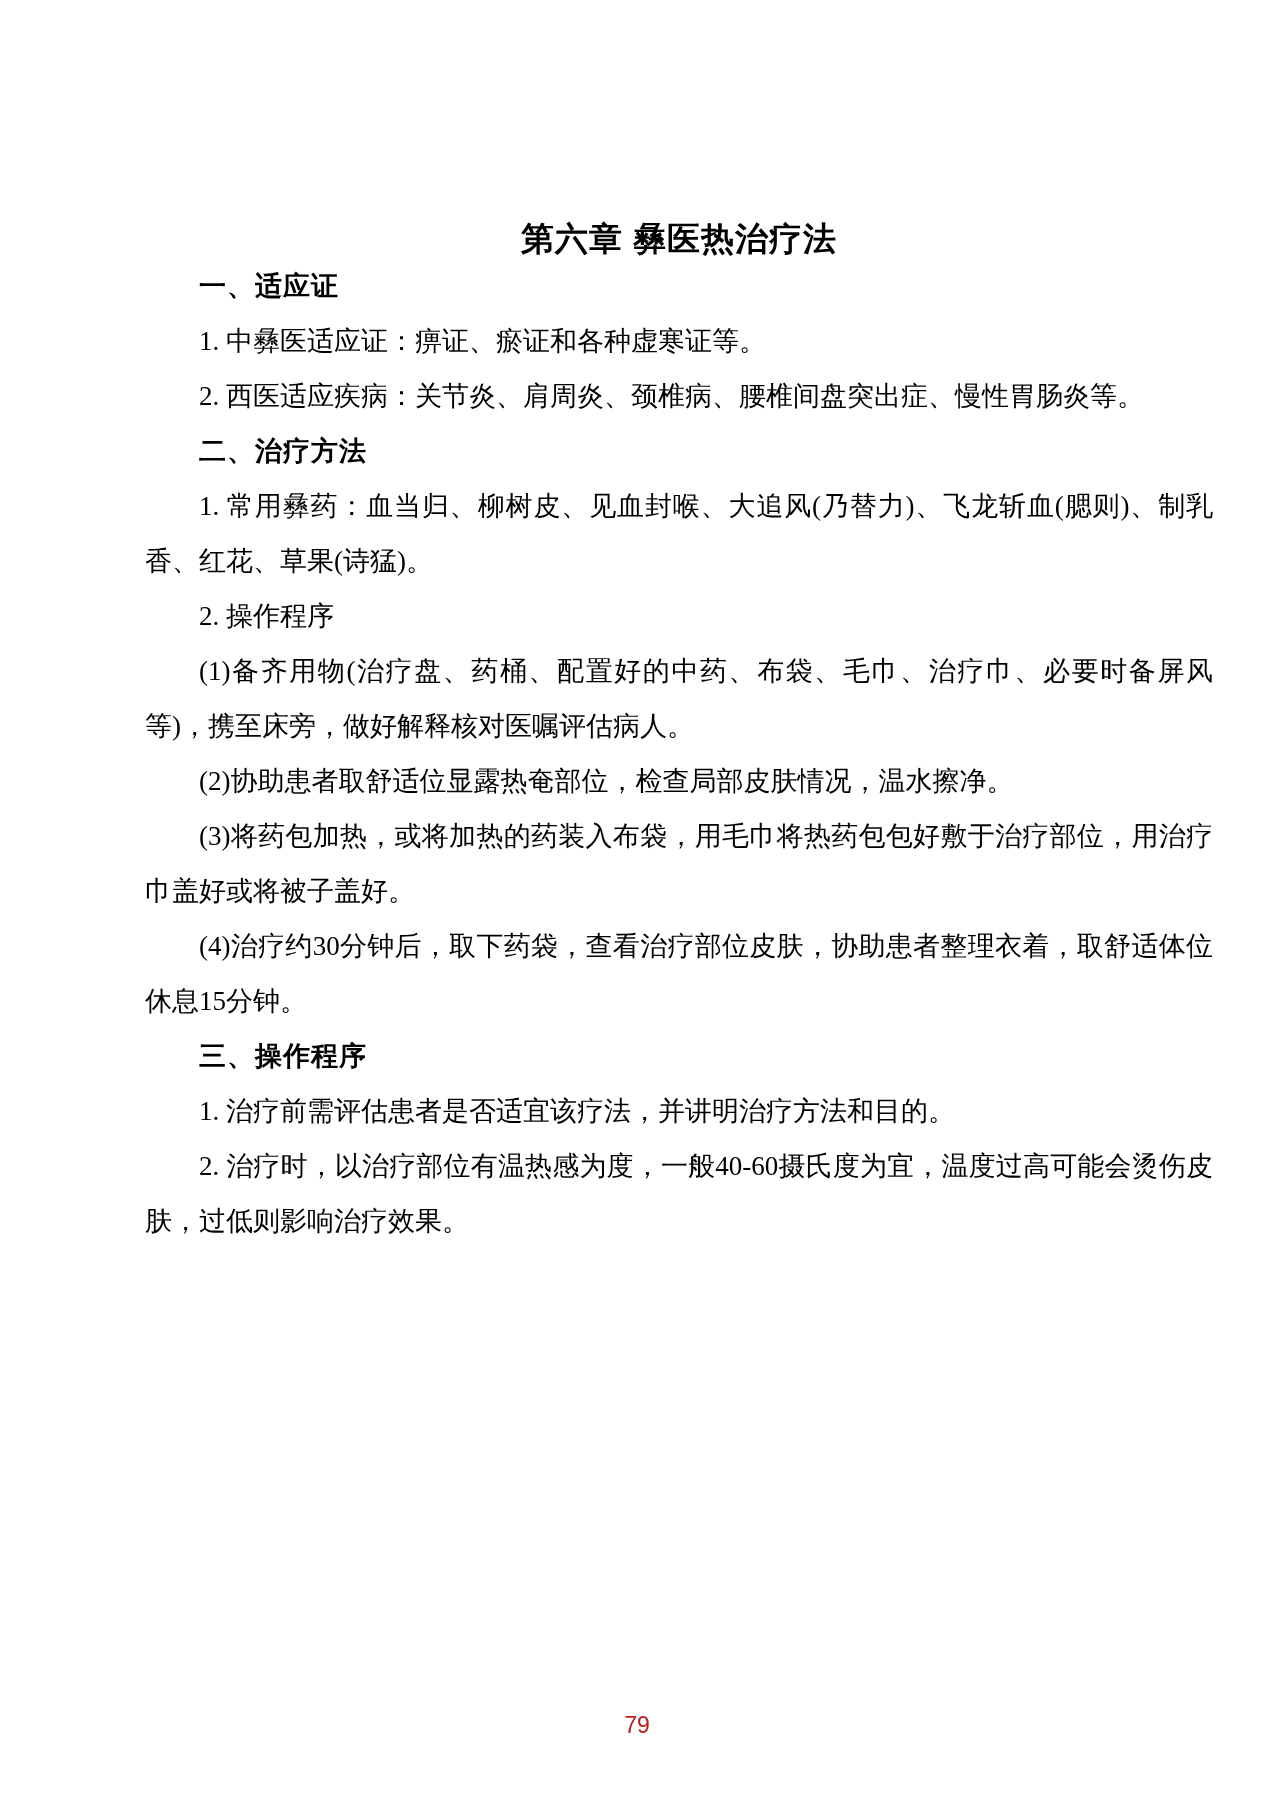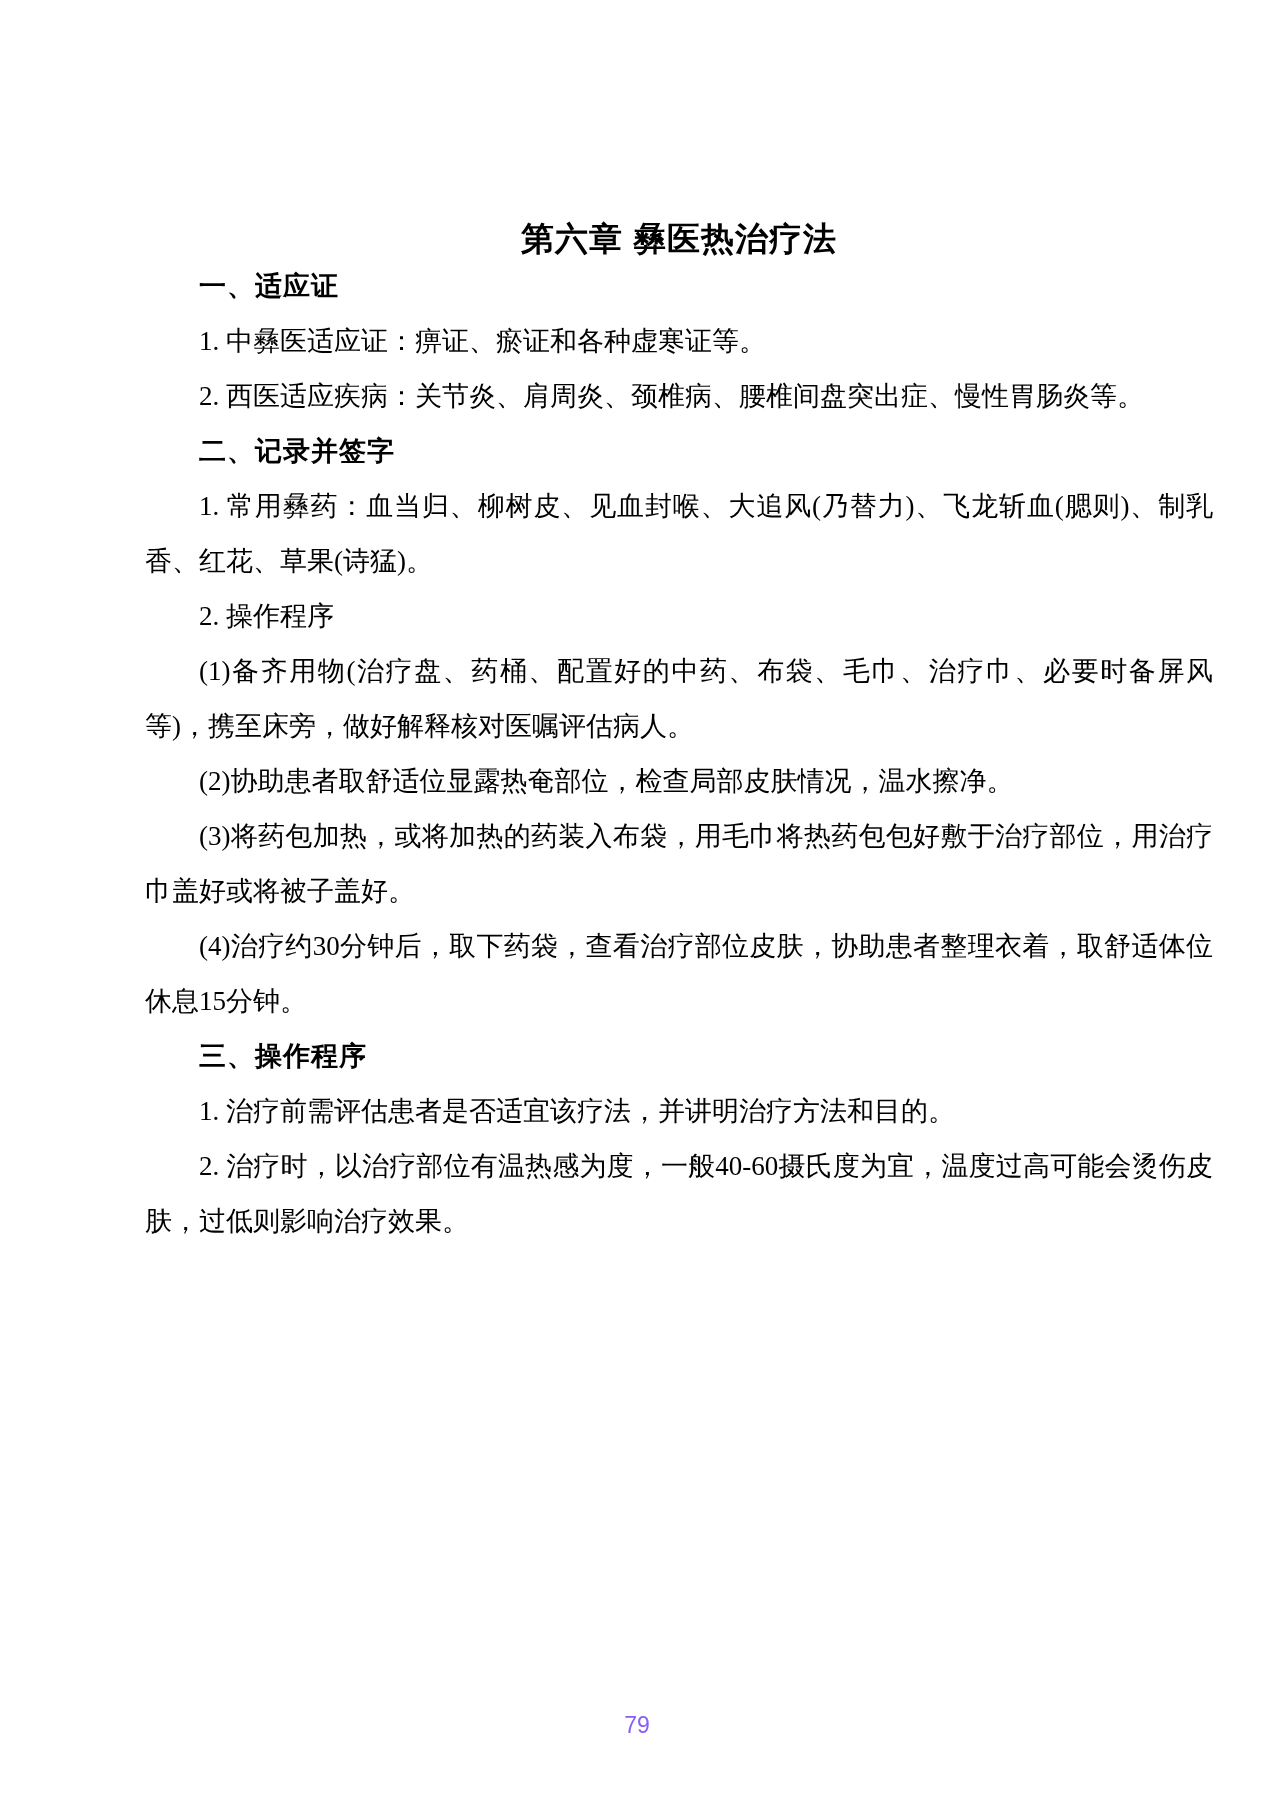--- a/index.html
+++ b/index.html
@@ -57,37 +57,37 @@
     letter-spacing: 1px;
   }
   .page-number {
     position: absolute;
     left: 0;
     right: 0;
     bottom: 78px;
     text-align: center;
     font-family: "Liberation Sans", "DejaVu Sans", sans-serif;
     font-size: 23px;
-    color: #8b5cf6;
+    color: #b91c1c;
   }
 </style>
 </head>
 <body>
 
 <div class="page">
 
   <h1 class="chapter-title">第六章 彝医热治疗法</h1>
 
 
 
   <h3 class="sub-heading">一、适应证</h3>
   <p class="body-text">1. 中彝医适应证：痹证、瘀证和各种虚寒证等。</p>
   <p class="body-text">2. 西医适应疾病：关节炎、肩周炎、颈椎病、腰椎间盘突出症、慢性胃肠炎等。</p>
 
-  <h3 class="sub-heading">二、记录并签字</h3>
+  <h3 class="sub-heading">二、治疗方法</h3>
   <p class="body-text">1. 常用彝药：血当归、柳树皮、见血封喉、大追风(乃替力)、飞龙斩血(腮则)、制乳香、红花、草果(诗猛)。</p>
   <p class="body-text">2. 操作程序</p>
   <p class="body-text">(1)备齐用物(治疗盘、药桶、配置好的中药、布袋、毛巾、治疗巾、必要时备屏风等)，携至床旁，做好解释核对医嘱评估病人。</p>
   <p class="body-text">(2)协助患者取舒适位显露热奄部位，检查局部皮肤情况，温水擦净。</p>
   <p class="body-text">(3)将药包加热，或将加热的药装入布袋，用毛巾将热药包包好敷于治疗部位，用治疗巾盖好或将被子盖好。</p>
   <p class="body-text">(4)治疗约30分钟后，取下药袋，查看治疗部位皮肤，协助患者整理衣着，取舒适体位休息15分钟。</p>
 
   <h3 class="sub-heading">三、操作程序</h3>
   <p class="body-text">1. 治疗前需评估患者是否适宜该疗法，并讲明治疗方法和目的。</p>
   <p class="body-text">2. 治疗时，以治疗部位有温热感为度，一般40-60摄氏度为宜，温度过高可能会烫伤皮肤，过低则影响治疗效果。</p>

